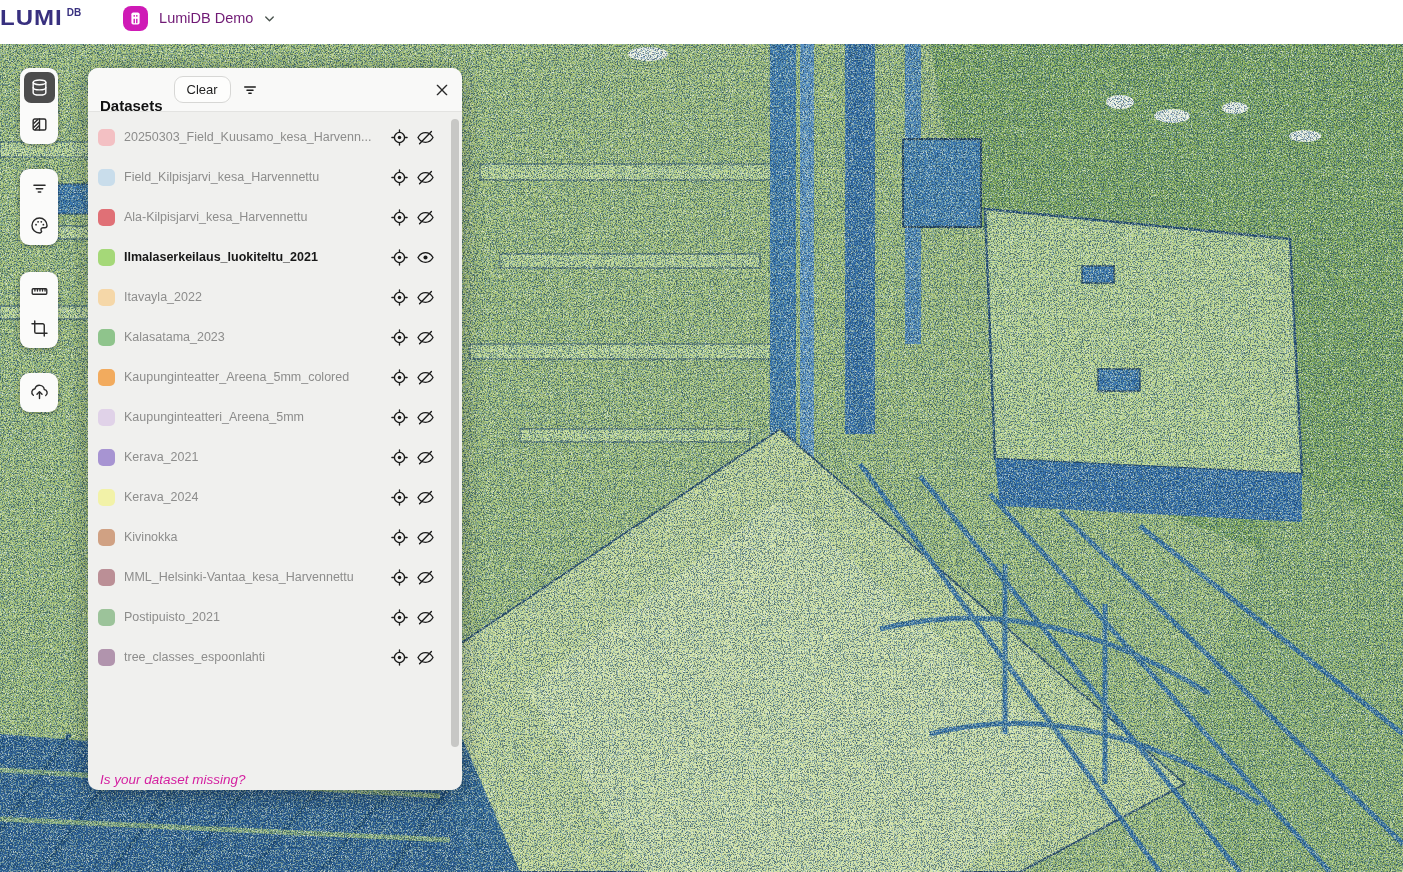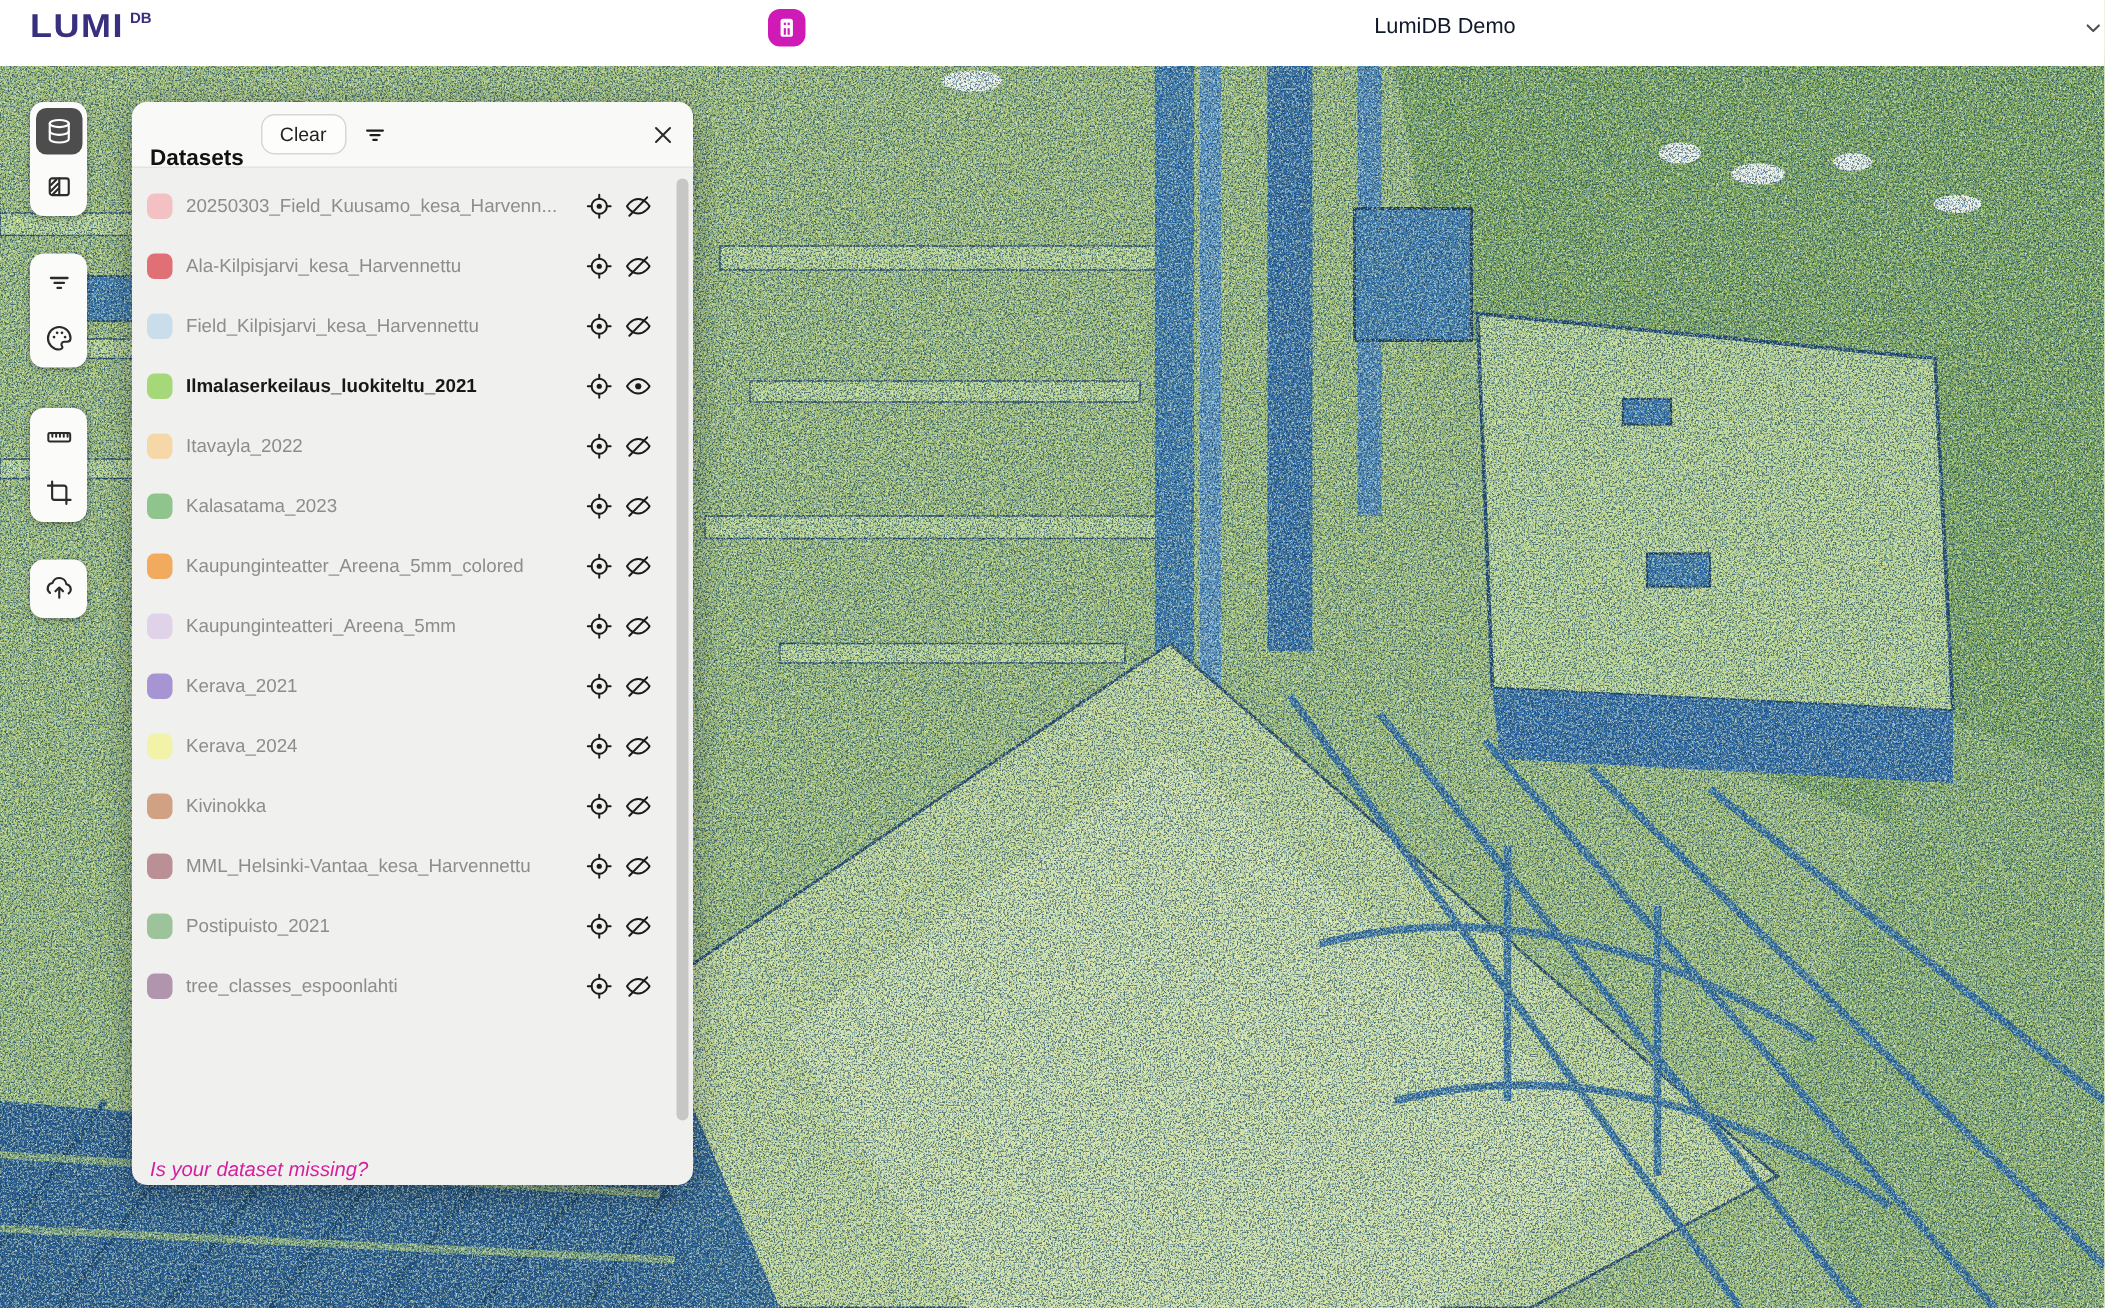--- a/index.html
+++ b/index.html
@@ -1,24 +1,24 @@
 <!DOCTYPE html>
 <html><head>
 <meta charset="utf-8">
 <style>
   * { box-sizing: border-box; margin: 0; padding: 0; }
   html,body { width:1403px; height:872px; overflow:hidden; font-family:"Liberation Sans",sans-serif; background:#fff; position:relative; }
 
   
-  .topbar { position:absolute; top:0; left:0; width:1403px; height:36px; background:#ffffff; z-index:40; display:flex; align-items:center; padding-left:20px;justify-content:space-between; }
+  .topbar { position:absolute; top:0; left:0; width:1403px; height:36px; background:#ffffff; z-index:40; display:flex; align-items:center; padding-left:0; }
   .logo { display:flex; align-items:flex-start; cursor:pointer; }
   .logo-text { font-size:24px; font-weight:800; letter-spacing:1px; color:#38307f; line-height:1; transform:scaleY(.92); }
   .logo-sup { font-size:10px; font-weight:800; color:#38307f; margin-left:4px; margin-top:1px; }
   .ws-chip { margin-left:42px; width:25px; height:25px; border-radius:8px; background:#cf1ab6; display:flex; align-items:center; justify-content:center; }
-  .ws-name { margin-left:11px; font-size:14.5px; font-weight:500; color:#0f172a; }
+  .ws-name { margin-left:11px; font-size:14.5px; font-weight:500; color:#701a75; }
   .ws-caret { margin-left:9px; display:flex; color:#4a534e; }
 
   
   .map { position:absolute; top:44px; left:0; width:1403px; height:828px; z-index:1; }
   .map svg { display:block; width:100%; height:100%; }
 
   
   .tool-group { position:absolute; left:20px; width:38px; background:#fbfbfa; border-radius:9px; box-shadow:0 1px 5px rgba(0,0,0,.35); display:flex; flex-direction:column; align-items:center; padding:4px 0; gap:6px; z-index:30; }
   .tg1 { top:68px; } .tg2 { top:169px; } .tg3 { top:272px; } .tg4 { top:373px; }
   .tool-btn { width:31px; height:31px; border:none; background:transparent; border-radius:7px; display:flex; align-items:center; justify-content:center; color:#2b2b2b; cursor:pointer; }
@@ -254,41 +254,41 @@
     <button class="row-btn">
 
       <svg class="eye-off" viewBox="0 0 24 24" fill="none" stroke="currentColor" stroke-width="1.7" stroke-linecap="round" stroke-linejoin="round">
         <path d="M2.5 12S6 5.9 12 5.9 21.5 12 21.5 12 18 18.1 12 18.1 2.5 12 2.5 12z"></path>
         <path d="M4.5 20 19.5 4.5"></path>
       </svg>
     </button>
   </div>
 
   <div class="dataset-row">
+    <span class="swatch" style="background: rgb(201, 221, 235);"></span>
+    <span class="row-label">Field_Kilpisjarvi_kesa_Harvennettu</span>
+    <button class="row-btn">
+      <svg viewBox="0 0 24 24" fill="none" stroke="currentColor" stroke-width="1.7" stroke-linecap="round">
+        <circle cx="12" cy="12" r="6.4"></circle>
+        <circle cx="12" cy="12" r="2.2" fill="currentColor" stroke="none"></circle>
+        <path d="M12 2.4v3M12 18.6v3M2.4 12h3M18.6 12h3"></path>
+      </svg>
+    </button>
+    <button class="row-btn">
+
+      <svg class="eye-off" viewBox="0 0 24 24" fill="none" stroke="currentColor" stroke-width="1.7" stroke-linecap="round" stroke-linejoin="round">
+        <path d="M2.5 12S6 5.9 12 5.9 21.5 12 21.5 12 18 18.1 12 18.1 2.5 12 2.5 12z"></path>
+        <path d="M4.5 20 19.5 4.5"></path>
+      </svg>
+    </button>
+  </div>
+
+  <div class="dataset-row">
     <span class="swatch" style="background: rgb(224, 112, 118);"></span>
     <span class="row-label">Ala-Kilpisjarvi_kesa_Harvennettu</span>
-    <button class="row-btn">
-      <svg viewBox="0 0 24 24" fill="none" stroke="currentColor" stroke-width="1.7" stroke-linecap="round">
-        <circle cx="12" cy="12" r="6.4"></circle>
-        <circle cx="12" cy="12" r="2.2" fill="currentColor" stroke="none"></circle>
-        <path d="M12 2.4v3M12 18.6v3M2.4 12h3M18.6 12h3"></path>
-      </svg>
-    </button>
-    <button class="row-btn">
-
-      <svg class="eye-off" viewBox="0 0 24 24" fill="none" stroke="currentColor" stroke-width="1.7" stroke-linecap="round" stroke-linejoin="round">
-        <path d="M2.5 12S6 5.9 12 5.9 21.5 12 21.5 12 18 18.1 12 18.1 2.5 12 2.5 12z"></path>
-        <path d="M4.5 20 19.5 4.5"></path>
-      </svg>
-    </button>
-  </div>
-
-  <div class="dataset-row">
-    <span class="swatch" style="background: rgb(201, 221, 235);"></span>
-    <span class="row-label">Field_Kilpisjarvi_kesa_Harvennettu</span>
     <button class="row-btn">
       <svg viewBox="0 0 24 24" fill="none" stroke="currentColor" stroke-width="1.7" stroke-linecap="round">
         <circle cx="12" cy="12" r="6.4"></circle>
         <circle cx="12" cy="12" r="2.2" fill="currentColor" stroke="none"></circle>
         <path d="M12 2.4v3M12 18.6v3M2.4 12h3M18.6 12h3"></path>
       </svg>
     </button>
     <button class="row-btn">
 
       <svg class="eye-off" viewBox="0 0 24 24" fill="none" stroke="currentColor" stroke-width="1.7" stroke-linecap="round" stroke-linejoin="round">

